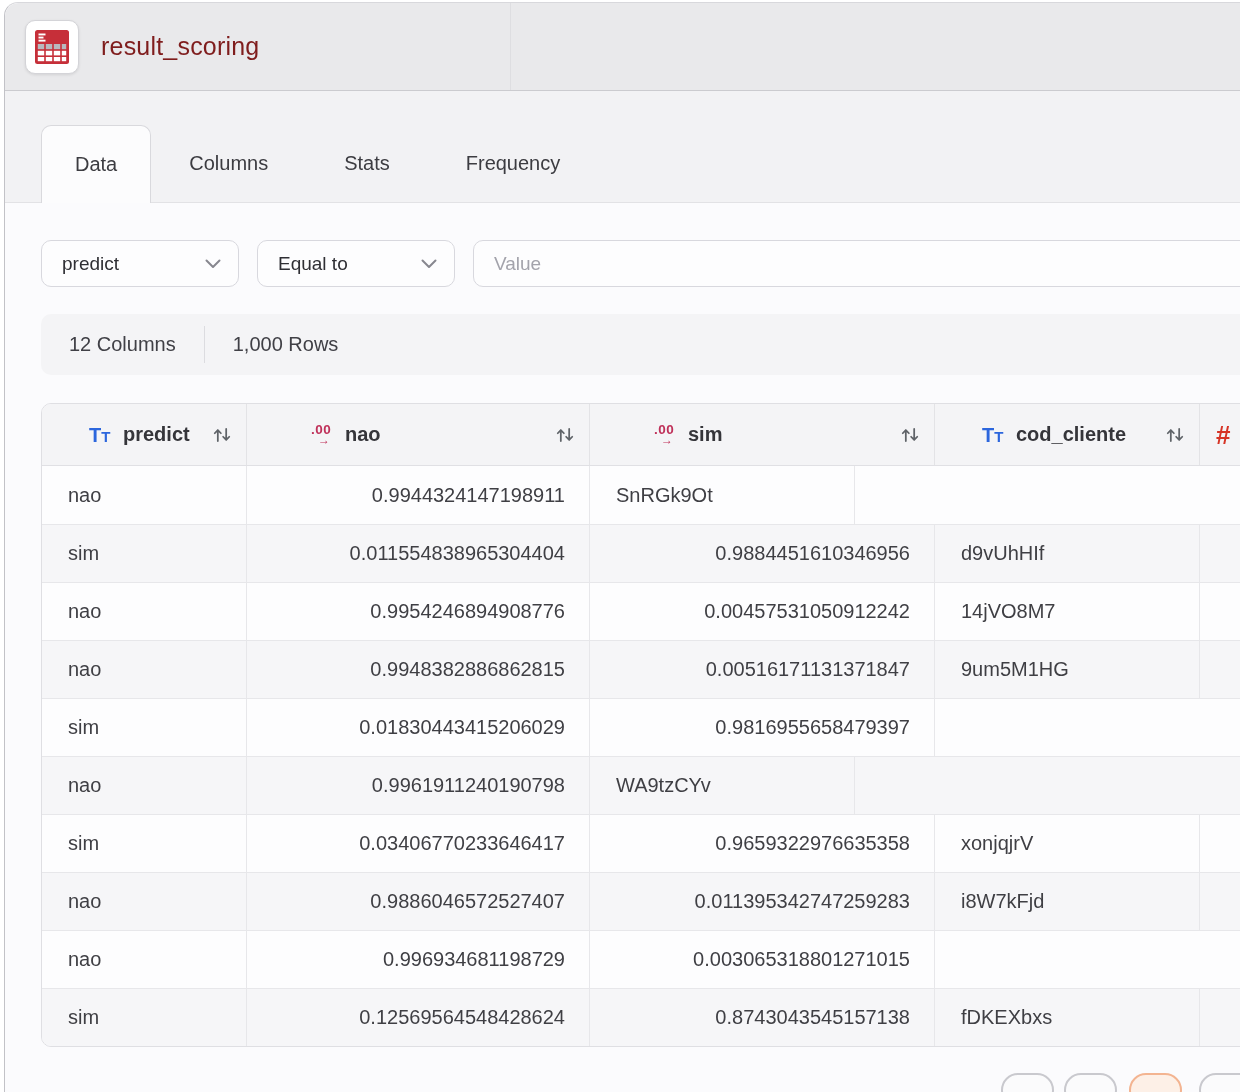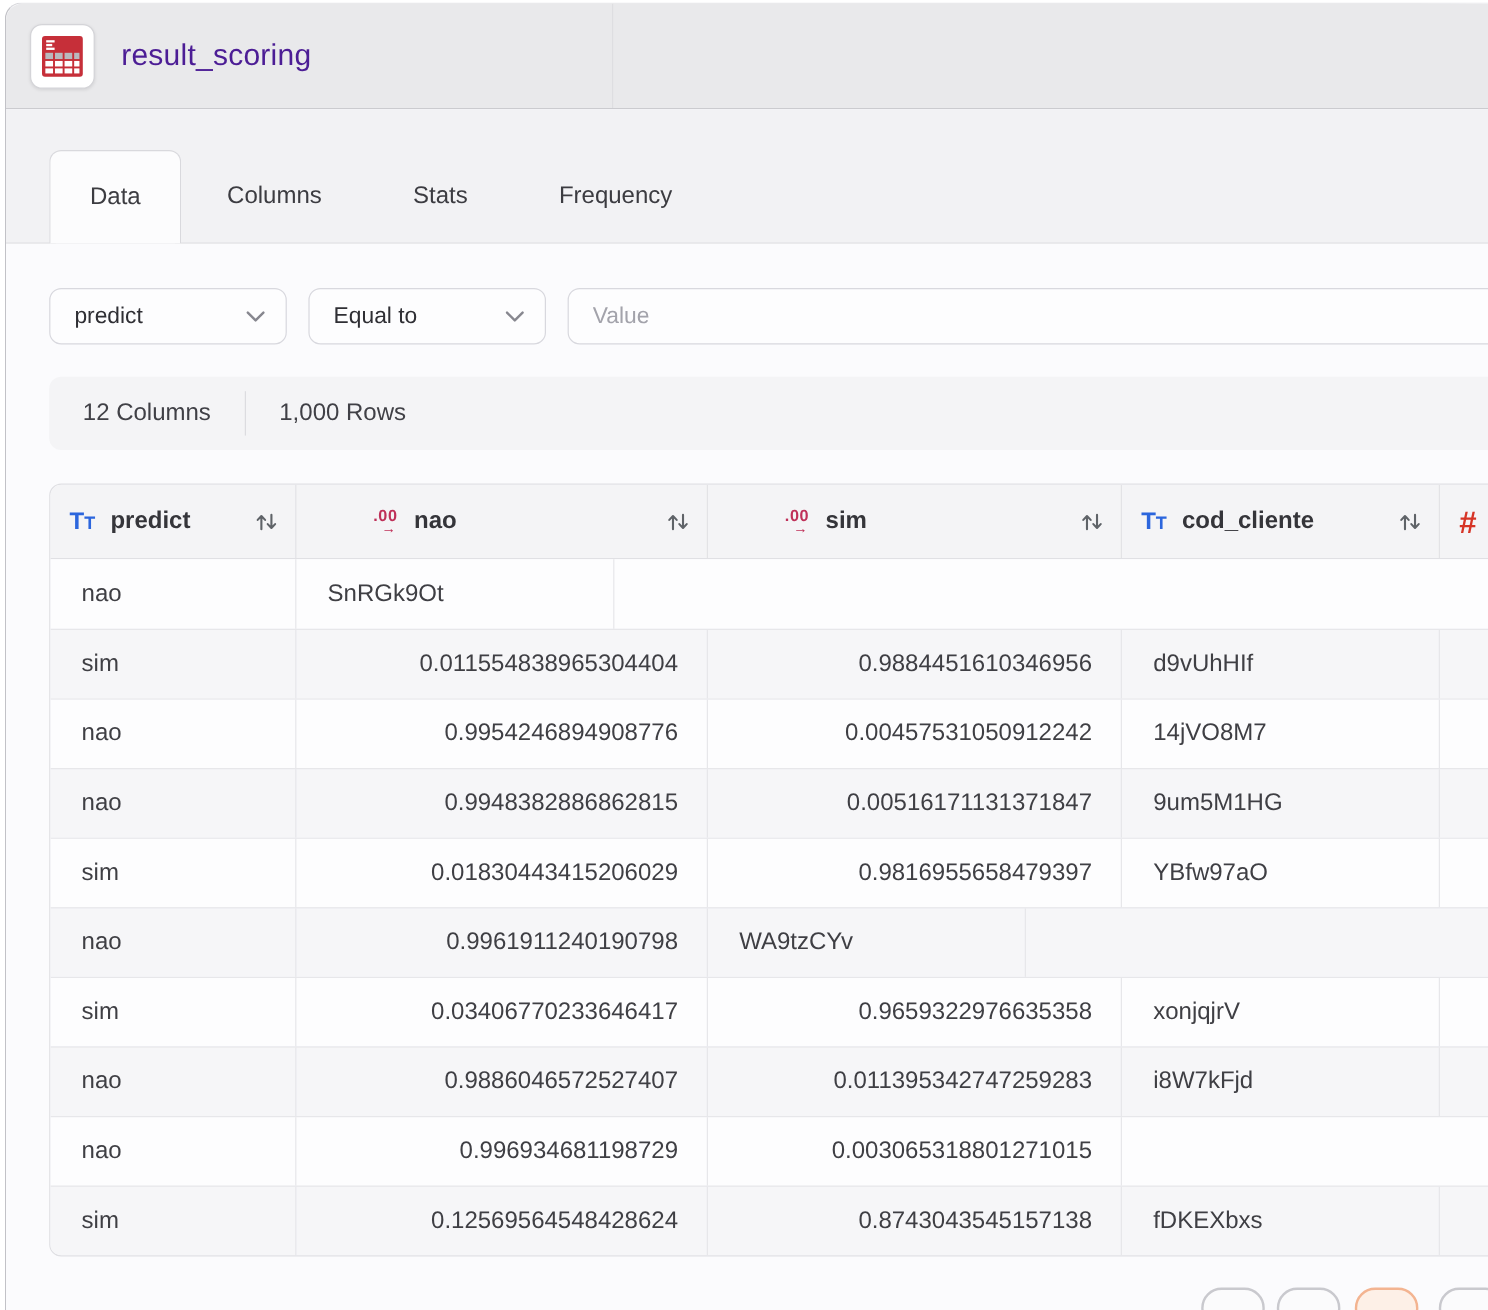--- a/index.html
+++ b/index.html
@@ -9,21 +9,21 @@
   .app{position:relative;margin:2px 0 0 4px;width:1236px;height:1090px;
     border-left:1px solid #c2c2c7;border-top:1px solid #d8d8dc;border-top-left-radius:14px;
     background:#fbfbfd;overflow:hidden;}
 
   
   .hdr{position:relative;height:88px;background:#e9e9eb;border-bottom:1px solid #cbcbcf;
     border-top-left-radius:14px;display:flex;align-items:center;padding-left:20px;}
   .hdr-div{position:absolute;left:505px;top:0;width:1px;height:100%;background:#dedee1;}
   .dsicon{width:54px;height:54px;background:#ffffff;border:1px solid #d4d4d8;border-radius:10px;
     box-shadow:0 1px 3px rgba(0,0,0,.10);display:flex;align-items:center;justify-content:center;flex:none;}
-  .title{margin-left:22px;font-size:25px;font-weight:500;color:#4c1d95;letter-spacing:.2px;}
+  .title{margin-left:22px;font-size:25px;font-weight:500;color:#7f1d1d;letter-spacing:.2px;}
 
   
   .tabstrip{position:relative;height:112px;background:#f2f2f4;border-bottom:1px solid #e2e2e5;
     display:flex;align-items:flex-end;padding-left:36px;}
   .tab{height:78px;display:flex;align-items:center;padding:0 38px;font-size:20px;color:#3c3c41;cursor:pointer;}
   .tab.active{background:#fcfcfd;border:1px solid #d9d9dd;border-bottom:none;
     border-radius:10px 10px 0 0;margin-bottom:-1px;padding:0 33px;}
 
   .content{padding-left:36px;}
 
@@ -51,21 +51,21 @@
   .th:last-child{border-right:none;}
   .hleft{display:flex;align-items:center;min-width:0;}
   .cname{font-size:20px;font-weight:600;color:#35353a;white-space:nowrap;}
   .col-0{width:205px;flex:none;}
   .col-1{width:343px;flex:none;}
   .col-2{width:345px;flex:none;}
   .col-3{width:265px;flex:none;}
   .col-4{width:96px;flex:none;}
 
   .ticon{flex:none;width:34px;font-weight:700;line-height:1;}
-  .t-text{font-size:20px;}
+  .t-text{font-size:20px;margin-left:31px;}
   .t-text .small{font-size:15px;}
   .t-dec{display:flex;flex-direction:column;align-items:flex-start;font-size:13.5px;letter-spacing:.5px;margin-left:48px;}
   .t-dec .arr{font-size:12px;letter-spacing:0;margin:-3px 0 0 7px;}
   .t-int{font-size:26px;}
 
   .sort{flex:none;margin-left:6px;}
 
   .tr{display:flex;height:58px;background:#fdfdfe;}
   .tr + .tr{border-top:1px solid #e7e7ea;}
   .tr.alt{background:#f6f6f8;}
@@ -206,20 +206,21 @@
           <div class="th col-4">
             <span class="hleft">
               <span class="ticon t-int" style="color:#d63426">#</span>
               <span class="cname"></span>
             </span>
           </div>
         </div>
       <div>
           <div class="tr">
             <div class="td col-0 align-left">nao</div>
+            <div class="td col-1 align-right">0.9944324147198911</div>
             <div class="td col-3 align-left">SnRGk9Ot</div>
             <div class="td col-4 align-left"></div>
           </div>
           <div class="tr alt">
             <div class="td col-0 align-left">sim</div>
             <div class="td col-1 align-right">0.011554838965304404</div>
             <div class="td col-2 align-right">0.9884451610346956</div>
             <div class="td col-3 align-left">d9vUhHIf</div>
             <div class="td col-4 align-left"></div>
           </div>
@@ -234,21 +235,20 @@
             <div class="td col-0 align-left">nao</div>
             <div class="td col-1 align-right">0.9948382886862815</div>
             <div class="td col-2 align-right">0.00516171131371847</div>
             <div class="td col-3 align-left">9um5M1HG</div>
             <div class="td col-4 align-left"></div>
           </div>
           <div class="tr">
             <div class="td col-0 align-left">sim</div>
             <div class="td col-1 align-right">0.01830443415206029</div>
             <div class="td col-2 align-right">0.9816955658479397</div>
-            <div class="td col-3 align-left">YBfw97aO</div>
             <div class="td col-4 align-left"></div>
           </div>
           <div class="tr alt">
             <div class="td col-0 align-left">nao</div>
             <div class="td col-1 align-right">0.9961911240190798</div>
             <div class="td col-3 align-left">WA9tzCYv</div>
             <div class="td col-4 align-left"></div>
           </div>
           <div class="tr">
             <div class="td col-0 align-left">sim</div>

